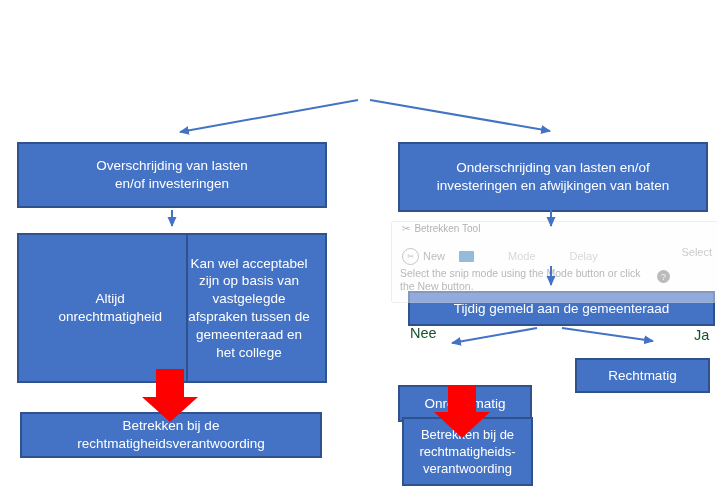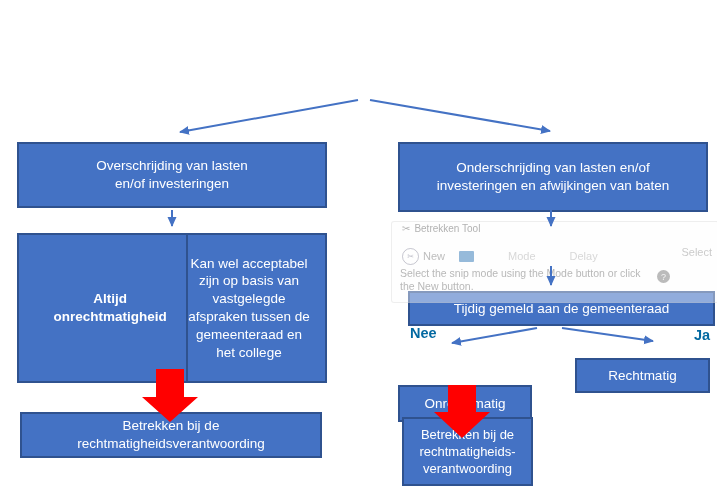--- a/index.html
+++ b/index.html
@@ -10,32 +10,32 @@
   .node{
     position:absolute;box-sizing:border-box;
     background:#4472C4;border:2px solid #2F528F;color:#fff;
     display:flex;align-items:center;justify-content:center;text-align:center;
     font-size:13.5px;line-height:1.32;white-space:pre-line;z-index:1;
   }
   .n-root{left:233px;top:27px;width:265px;height:72px;}
   .n-over{left:17px;top:142px;width:310px;height:66px;}
   .n-split{left:17px;top:233px;width:310px;height:150px;padding:0;display:flex;align-items:stretch;}
   .n-split .cell{flex:0 0 auto;display:flex;align-items:center;justify-content:center;text-align:center;white-space:pre-line;}
-  .cell-left{width:152px;font-weight:bold;}
+  .cell-left{width:152px;}
   .split-divider{width:2px;background:#2F528F;}
   .cell-right{flex:1;}
   .n-betr-l{left:20px;top:412px;width:302px;height:46px;}
   .n-onder{left:398px;top:142px;width:310px;height:70px;}
   .n-aard{left:399px;top:233px;width:305px;height:31px;}
   .n-tijdig{left:400px;top:291px;width:307px;height:35px;margin-left:8px;}
   .n-onrecht{left:398px;top:350px;width:134px;height:37px;margin-top:35px;}
   .n-recht{left:575px;top:358px;width:135px;height:35px;}
   .n-betr-r{left:402px;top:417px;width:131px;height:69px;font-size:13px;}
   .branch-label{
-    position:absolute;color:#0369a1;font-size:14.5px;font-weight:700;z-index:1;
+    position:absolute;color:#14532d;font-size:14.5px;font-weight:400;z-index:1;
   }
   .lbl-nee{left:410px;top:325px;}
   .lbl-ja{left:694px;top:327px;}
   #connector-layer{position:absolute;left:0;top:0;z-index:3;pointer-events:none;}
   
   .ghost{
     position:absolute;left:391px;top:221px;width:326px;height:80px;z-index:2;
     background:rgba(253,253,253,0.42);border:1px solid rgba(190,190,190,0.25);
     border-radius:3px;font-family:"Liberation Sans", sans-serif;
   }

